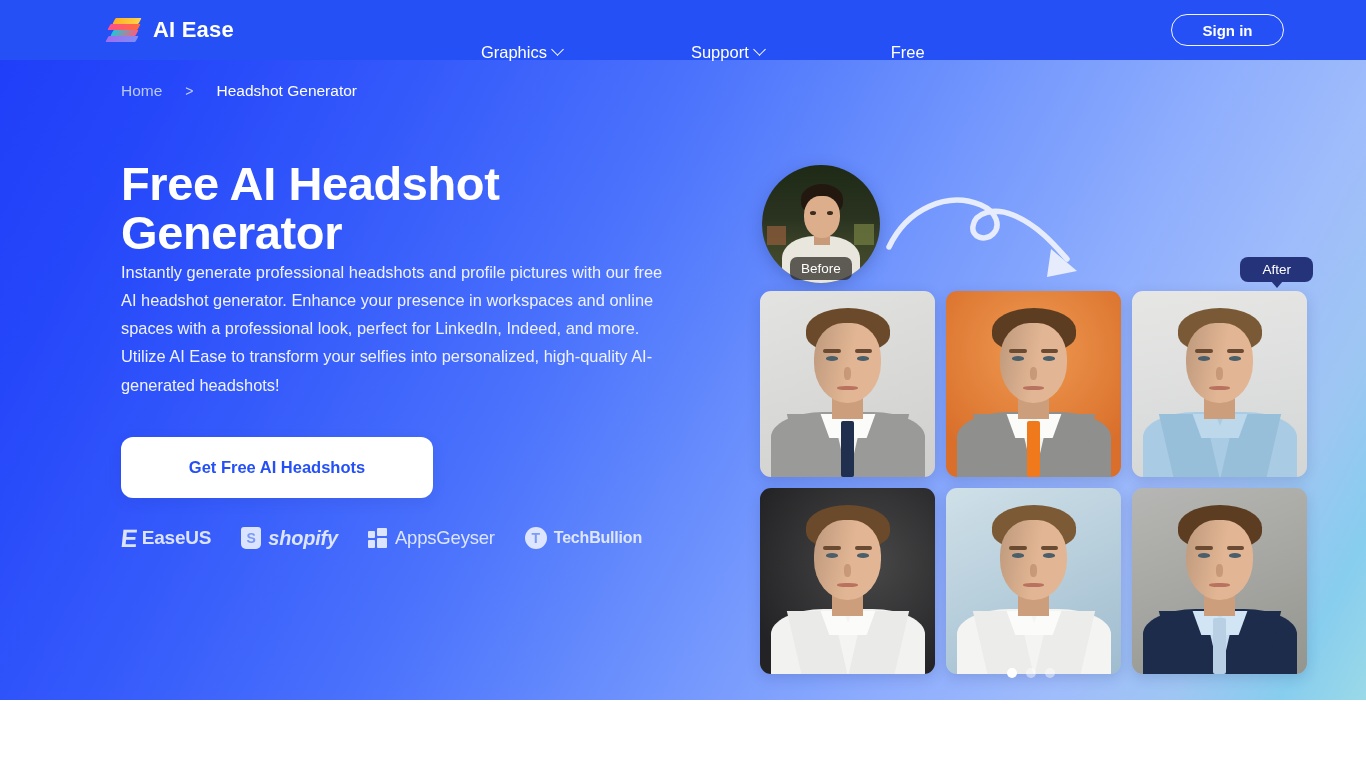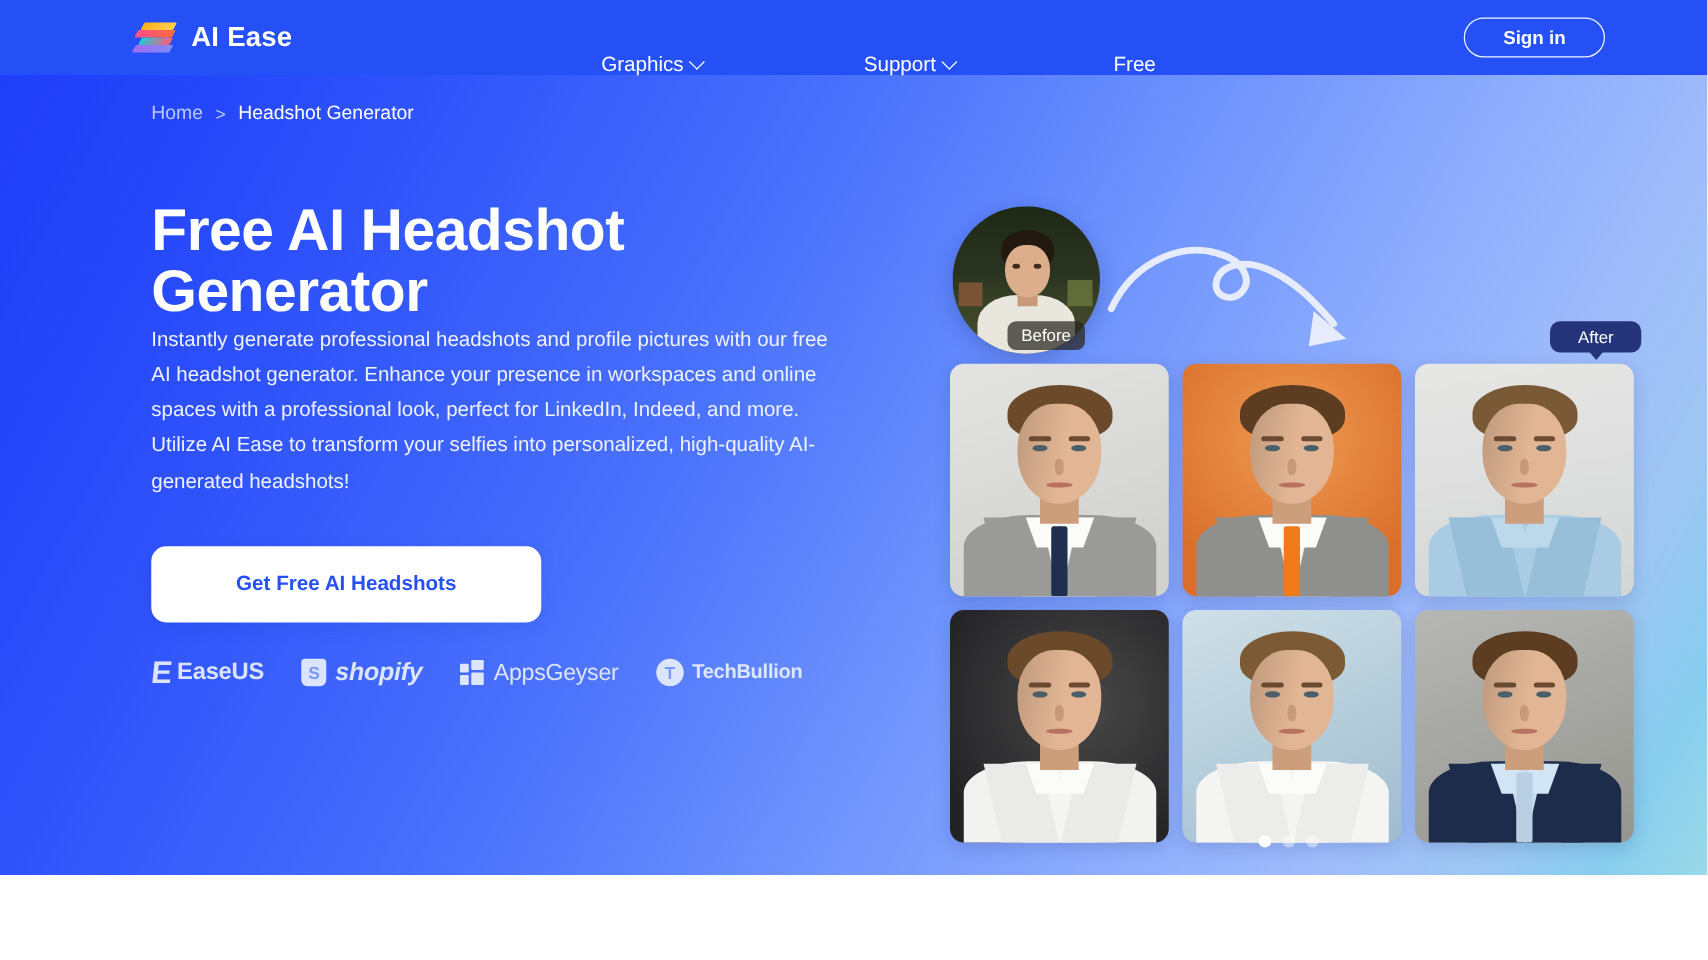--- a/index.html
+++ b/index.html
@@ -72,21 +72,21 @@
     width:113px; height:32px; border:1.4px solid rgba(255,255,255,.95);
     border-radius:16px; background:transparent;
     color:#fff; font-size:15px; font-weight:700;
     display:flex; align-items:center; justify-content:center;
     cursor:pointer; font-family:inherit;
   }
 
   
   .crumbs {
     position:absolute; top:82px; left:121px;
-    display:flex; align-items:center; gap:10px;
+    display:flex; align-items:center; gap:23px;
     font-size:15.5px;
   }
   .crumb-home { color:#b9c9fb; cursor:pointer; }
   .crumb-sep  { color:#c3d0fb; font-size:14px; }
   .crumb-cur  { color:#ffffff; }
 
   
   .left { position:absolute; left:121px; top:160px; width:580px; }
   h1.title {
     color:#fff; font-size:47px; font-weight:700;
@@ -160,21 +160,20 @@
   .bc-eyeR { position:absolute; left:55%; top:39%; width:5%; height:3%; background:#3d2b1d; border-radius:50%; }
   .bc-body { position:absolute; left:17%; top:60%; width:66%; height:45%; background:#e9e6dd; border-radius:42% 42% 0 0; }
   .bc-neck { position:absolute; left:44%; top:56%; width:14%; height:12%; background:#c89a79; }
   .bc-art1 { position:absolute; left:4%; top:52%; width:16%; height:16%; background:#8a5a3a; opacity:.8; }
   .bc-art2 { position:absolute; left:78%; top:50%; width:17%; height:18%; background:#6d7840; opacity:.8; }
   .badge-before {
     position:absolute; left:28px; top:92px;
     background:rgba(40,36,30,.72); color:#fff;
     font-size:13.5px; padding:4px 11px; border-radius:7px;
     white-space:nowrap;
-    margin-left:16px;
   }
 
   .arrow-svg { position:absolute; left:130px; top:25px; width:210px; height:115px; }
 
   .badge-after {
     position:absolute; right:12px; top:97px;
     background:#24337a; color:#fff;
     font-size:13.5px; padding:5px 22px; border-radius:8px;
     white-space:nowrap; z-index:6;
   }

